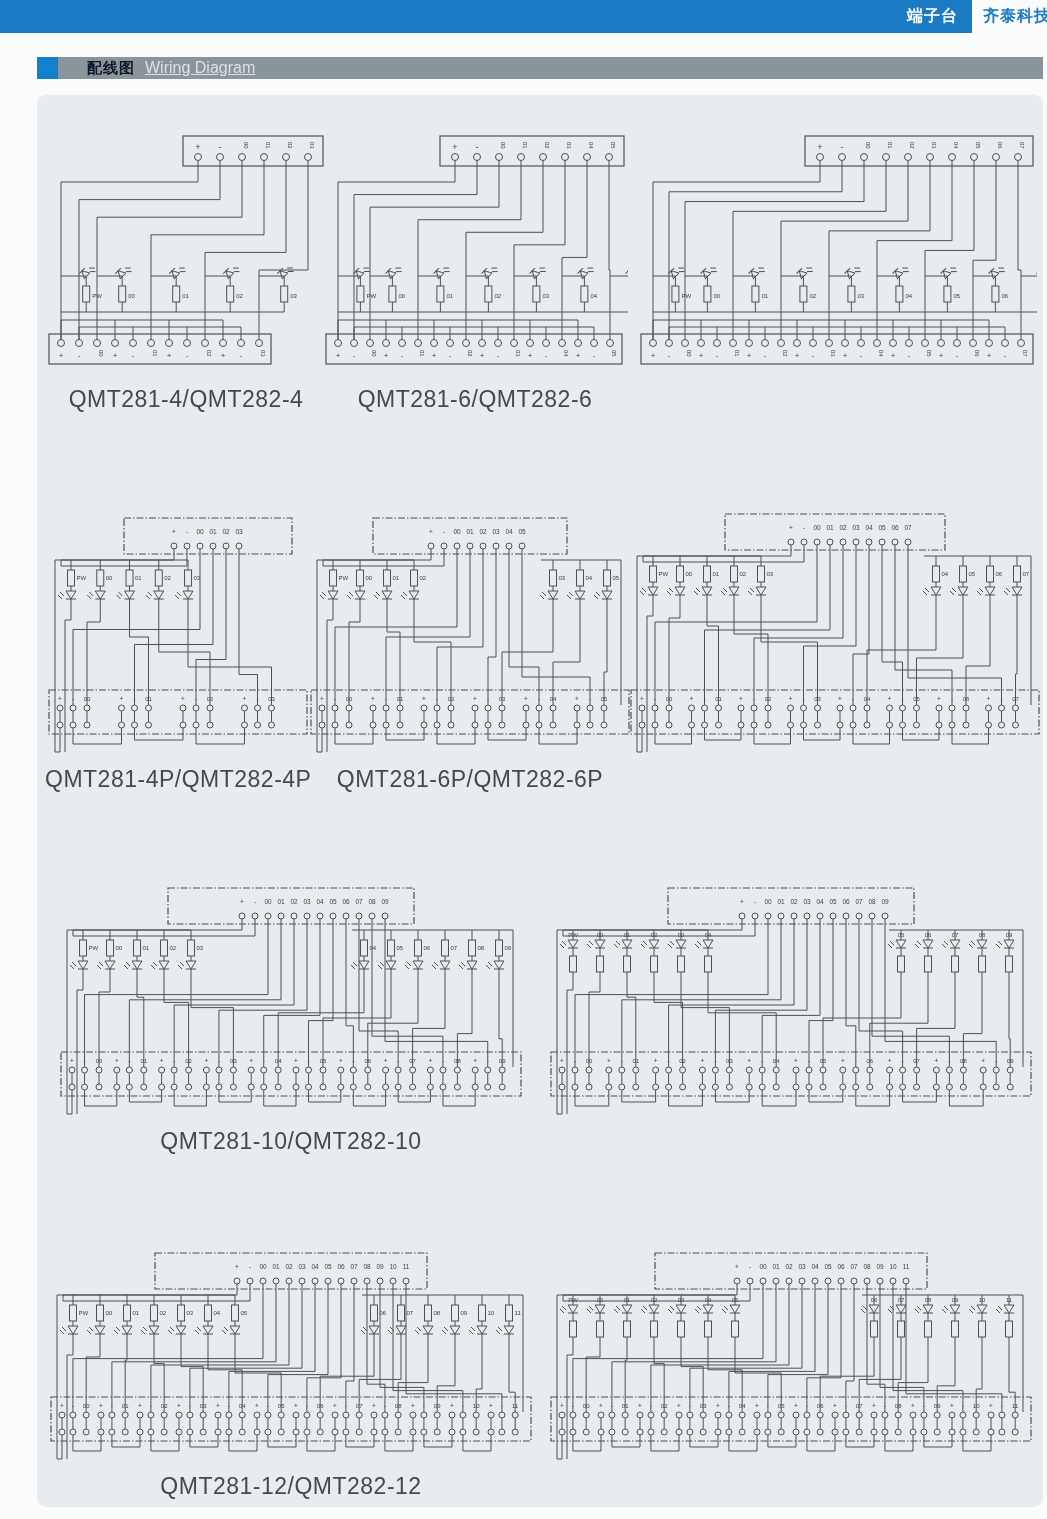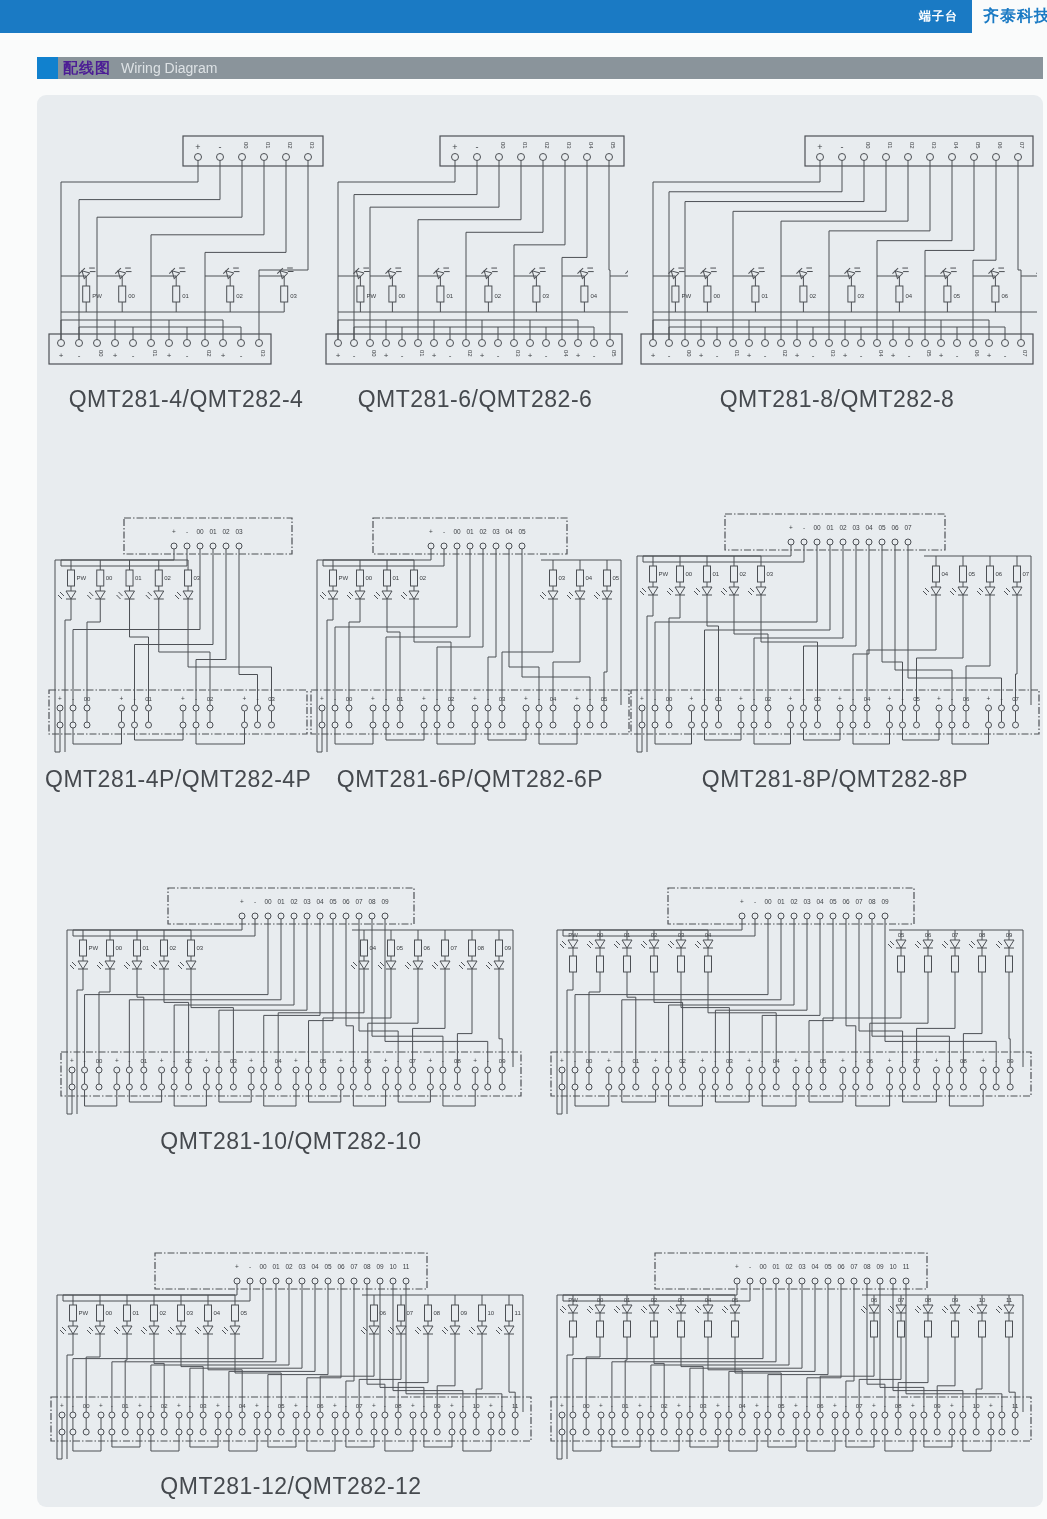--- a/index.html
+++ b/index.html
@@ -6,34 +6,34 @@
   body{
     width:1047px;height:1519px;position:relative;overflow:hidden;
     background:#fafbfb;
     font-family:"Liberation Sans","DejaVu Sans",sans-serif;
   }
   .topbar{
     position:absolute;left:0;top:0;width:972px;height:33px;
     background:#1a7ac4;display:flex;align-items:center;justify-content:flex-end;
     padding-right:14px;box-sizing:border-box;
   }
-  .topbar .badge{color:#ffffff;font-size:12px;font-weight:700;letter-spacing:1px;}
+  .topbar .badge{color:#ffffff;font-size:16px;font-weight:700;letter-spacing:1px;}
   .brand{
     position:absolute;left:983px;top:6px;color:#1a7ac4;
     font-size:16px;font-weight:700;letter-spacing:1px;white-space:nowrap;
   }
   .section-bar{
     position:absolute;left:37px;top:57px;width:1006px;height:22px;
     background:#8a949b;display:flex;align-items:center;
   }
   .section-marker{
     position:absolute;left:0;top:0;width:21px;height:22px;background:#1181ce;
   }
-  .section-title-cn{margin-left:26px;color:#4c1d95;font-size:15px;font-weight:700;letter-spacing:1px;}
-  .section-title-en{margin-left:10px;color:#dde2e5;font-size:14px;}
+  .section-title-cn{margin-left:50px;color:#0f172a;font-size:15px;font-weight:700;letter-spacing:1px;}
+  .section-title-en{margin-left:10px;color:#dde2e5;font-size:16px;text-decoration:underline;}
   .panel{
     position:absolute;left:37px;top:95px;width:1006px;height:1412px;
     background:#e8ecef;border-radius:9px;
   }
   figure{margin:0;padding:0;position:absolute;}
   figure svg{display:block;}
   .diagram-caption{
     display:block;text-align:center;margin-top:6px;
     font-size:23px;color:#45494e;letter-spacing:0.5px;white-space:nowrap;
   }
@@ -525,21 +525,20 @@
       <text x="320" y="228" font-size="8" fill="#3b3e42" text-anchor="middle" font-family="&quot;Liberation Sans&quot;,&quot;DejaVu Sans&quot;,sans-serif">-</text>
       <circle cx="336" cy="213" r="3.5" fill="none" stroke="#4d5055" stroke-width="1"></circle>
       <text x="338" y="220" font-size="6" fill="#3b3e42" text-anchor="start" font-family="&quot;Liberation Sans&quot;,&quot;DejaVu Sans&quot;,sans-serif" transform="rotate(90 338 220)">06</text>
       <circle cx="352" cy="213" r="3.5" fill="none" stroke="#4d5055" stroke-width="1"></circle>
       <text x="352" y="228" font-size="8" fill="#3b3e42" text-anchor="middle" font-family="&quot;Liberation Sans&quot;,&quot;DejaVu Sans&quot;,sans-serif">+</text>
       <circle cx="368" cy="213" r="3.5" fill="none" stroke="#4d5055" stroke-width="1"></circle>
       <text x="368" y="228" font-size="8" fill="#3b3e42" text-anchor="middle" font-family="&quot;Liberation Sans&quot;,&quot;DejaVu Sans&quot;,sans-serif">-</text>
       <circle cx="384" cy="213" r="3.5" fill="none" stroke="#4d5055" stroke-width="1"></circle>
       <text x="386" y="220" font-size="6" fill="#3b3e42" text-anchor="start" font-family="&quot;Liberation Sans&quot;,&quot;DejaVu Sans&quot;,sans-serif" transform="rotate(90 386 220)">07</text>
     </svg>
-  <figcaption class="diagram-caption">QMT281-8/QMT282-8</figcaption>
 </figure>
 <figure id="fig3" style="left: 45px; top: 512px; width: 266px; height: 282px;">
   <svg width="266" height="248" viewBox="0 0 266 248">
       <rect x="79" y="6" width="168" height="36" fill="none" stroke="#4d5055" stroke-width="1.2" stroke-dasharray="7 2 1.5 2"></rect>
       <text x="129" y="22" font-size="6.5" fill="#3b3e42" text-anchor="middle" font-family="&quot;Liberation Sans&quot;,&quot;DejaVu Sans&quot;,sans-serif">+</text>
       <circle cx="129" cy="34" r="3" fill="none" stroke="#4d5055" stroke-width="1"></circle>
       <line x1="129" y1="37" x2="129" y2="42" stroke="#4d5055" stroke-width="1"></line>
       <text x="142" y="22" font-size="6.5" fill="#3b3e42" text-anchor="middle" font-family="&quot;Liberation Sans&quot;,&quot;DejaVu Sans&quot;,sans-serif">-</text>
       <circle cx="142" cy="34" r="3" fill="none" stroke="#4d5055" stroke-width="1"></circle>
       <line x1="142" y1="37" x2="142" y2="42" stroke="#4d5055" stroke-width="1"></line>
@@ -1090,21 +1089,20 @@
       <circle cx="388.5" cy="217" r="3" fill="none" stroke="#4d5055" stroke-width="1"></circle>
       <line x1="388.5" y1="203" x2="388.5" y2="214" stroke="#4d5055" stroke-width="1"></line>
       <polyline points="28,220 28,236 64.5,236 64.5,220" fill="none" stroke="#4d5055" stroke-width="1" stroke-linejoin="round"></polyline>
       <polyline points="77.5,220 77.5,232 114,232 114,220" fill="none" stroke="#4d5055" stroke-width="1" stroke-linejoin="round"></polyline>
       <polyline points="127,220 127,236 163.5,236 163.5,220" fill="none" stroke="#4d5055" stroke-width="1" stroke-linejoin="round"></polyline>
       <polyline points="176.5,220 176.5,232 213,232 213,220" fill="none" stroke="#4d5055" stroke-width="1" stroke-linejoin="round"></polyline>
       <polyline points="226,220 226,236 262.5,236 262.5,220" fill="none" stroke="#4d5055" stroke-width="1" stroke-linejoin="round"></polyline>
       <polyline points="275.5,220 275.5,232 312,232 312,220" fill="none" stroke="#4d5055" stroke-width="1" stroke-linejoin="round"></polyline>
       <polyline points="325,220 325,236 361.5,236 361.5,220" fill="none" stroke="#4d5055" stroke-width="1" stroke-linejoin="round"></polyline>
     </svg>
-  <figcaption class="diagram-caption">QMT281-8P/QMT282-8P</figcaption>
 </figure>
 <figure id="fig6" style="left: 57px; top: 882px; width: 468px; height: 274px;">
   <svg width="468" height="240" viewBox="0 0 468 240">
       <rect x="111" y="6" width="246" height="36" fill="none" stroke="#4d5055" stroke-width="1.2" stroke-dasharray="7 2 1.5 2"></rect>
       <text x="185" y="22" font-size="6.5" fill="#3b3e42" text-anchor="middle" font-family="&quot;Liberation Sans&quot;,&quot;DejaVu Sans&quot;,sans-serif">+</text>
       <circle cx="185" cy="34" r="3" fill="none" stroke="#4d5055" stroke-width="1"></circle>
       <line x1="185" y1="37" x2="185" y2="42" stroke="#4d5055" stroke-width="1"></line>
       <text x="198" y="22" font-size="6.5" fill="#3b3e42" text-anchor="middle" font-family="&quot;Liberation Sans&quot;,&quot;DejaVu Sans&quot;,sans-serif">-</text>
       <circle cx="198" cy="34" r="3" fill="none" stroke="#4d5055" stroke-width="1"></circle>
       <line x1="198" y1="37" x2="198" y2="42" stroke="#4d5055" stroke-width="1"></line>

